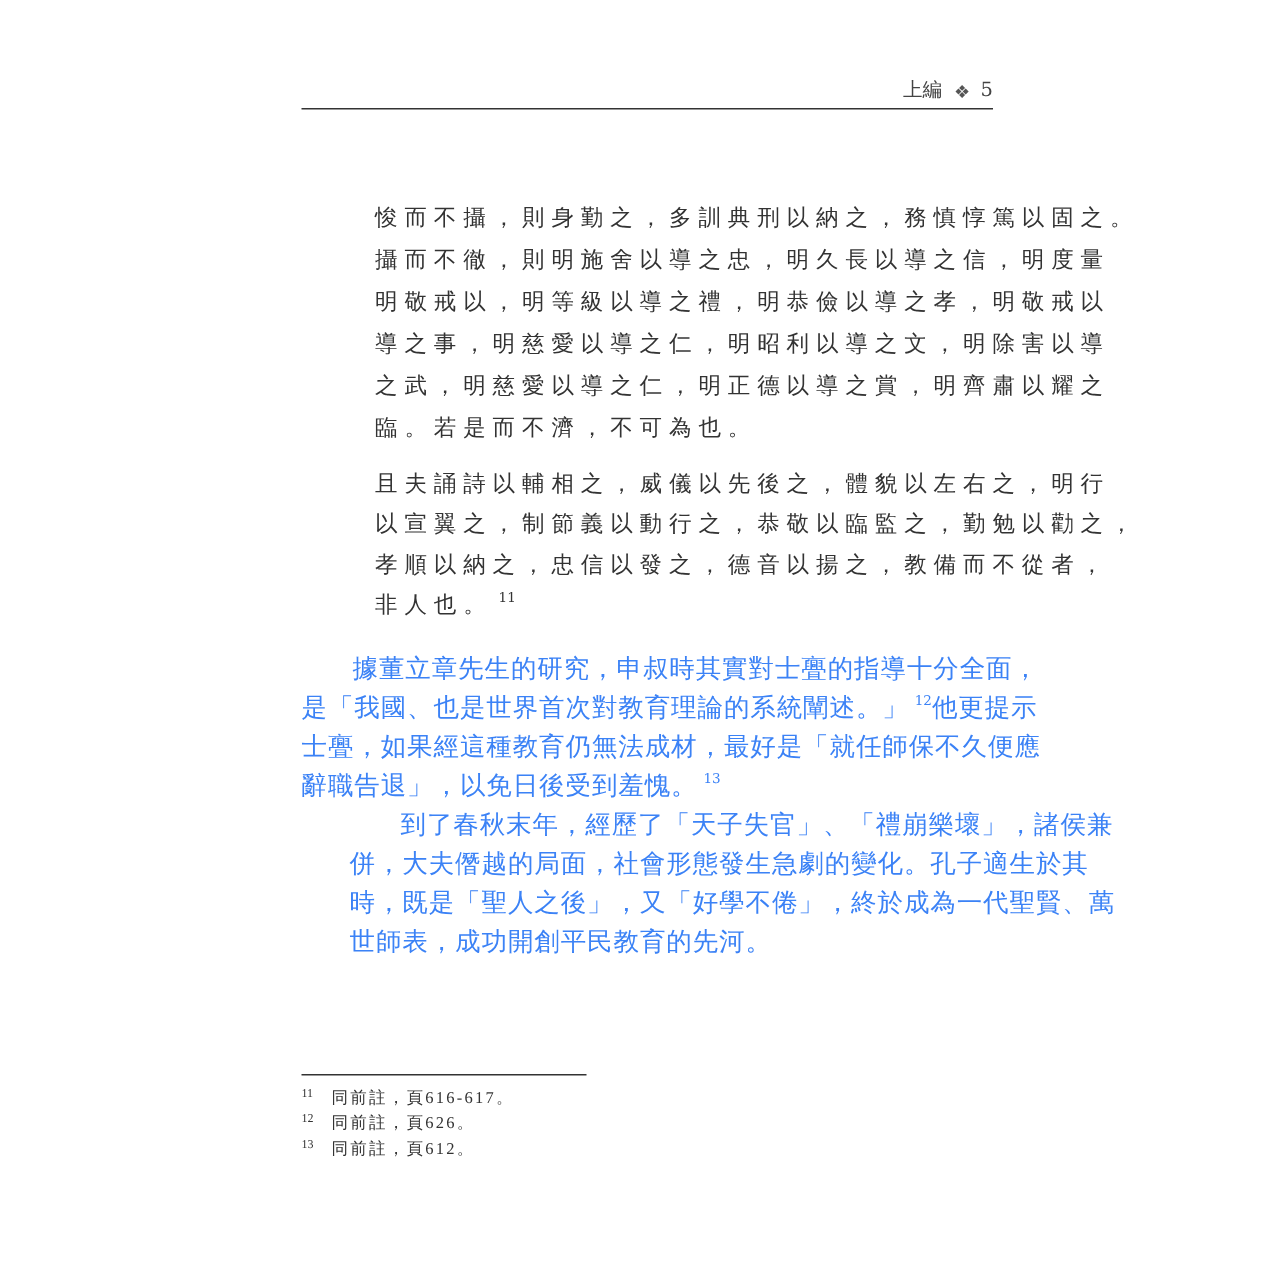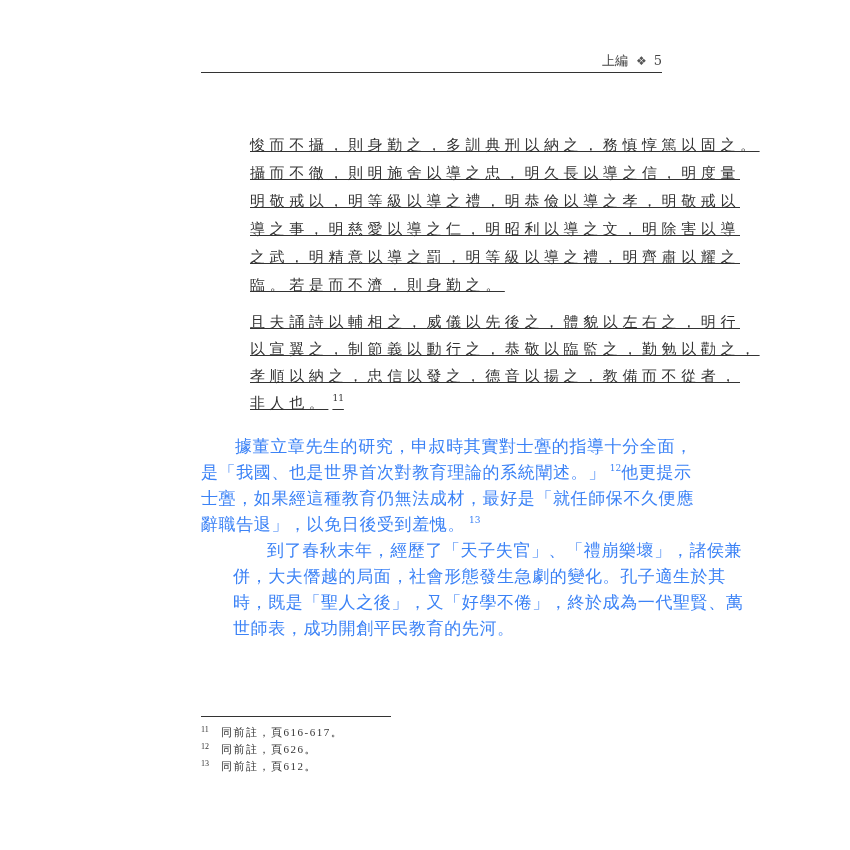--- a/index.html
+++ b/index.html
@@ -42,21 +42,20 @@
       height: 0;
       border-top: 1.5px solid #333;
     }
     .quote-block {
       position: absolute;
       left: 250px;
       width: 402px;
       font-family: "DejaVu Serif", serif;
       font-size: 15px;
       color: #333;
-      text-decoration: underline;
     }
     .quote-line {
       height: 28px;
       line-height: 28px;
       white-space: nowrap;
       letter-spacing: 4.6px;
       text-align: justify;
       text-align-last: justify;
     }
     .quote-line.last { text-align-last: left; }
@@ -131,22 +130,22 @@
   <div class="running-header">
     <span>上編</span><span class="ornament">❖</span><span>5</span>
   </div>
   <div class="header-rule"></div>
 
   <div class="quote-block quote-1">
     <div class="quote-line">悛而不攝，則身勤之，多訓典刑以納之，務慎惇篤以固之。</div>
     <div class="quote-line">攝而不徹，則明施舍以導之忠，明久長以導之信，明度量</div>
     <div class="quote-line">明敬戒以，明等級以導之禮，明恭儉以導之孝，明敬戒以</div>
     <div class="quote-line">導之事，明慈愛以導之仁，明昭利以導之文，明除害以導</div>
-    <div class="quote-line">之武，明精意以導之罰，明等級以導之禮，明齊肅以耀之</div>
-    <div class="quote-line last">臨。若是而不濟，則身勤之。</div>
+    <div class="quote-line">之武，明慈愛以導之仁，明正德以導之賞，明齊肅以耀之</div>
+    <div class="quote-line last">臨。若是而不濟，不可為也。</div>
   </div>
 
   <div class="quote-block quote-2">
     <div class="quote-line">且夫誦詩以輔相之，威儀以先後之，體貌以左右之，明行</div>
     <div class="quote-line">以宣翼之，制節義以動行之，恭敬以臨監之，勤勉以勸之，</div>
     <div class="quote-line">孝順以納之，忠信以發之，德音以揚之，教備而不從者，</div>
     <div class="quote-line last"><span>非人也。</span><sup class="fn-ref">11</sup></div>
   </div>
 
   <div class="body-block para-1">

